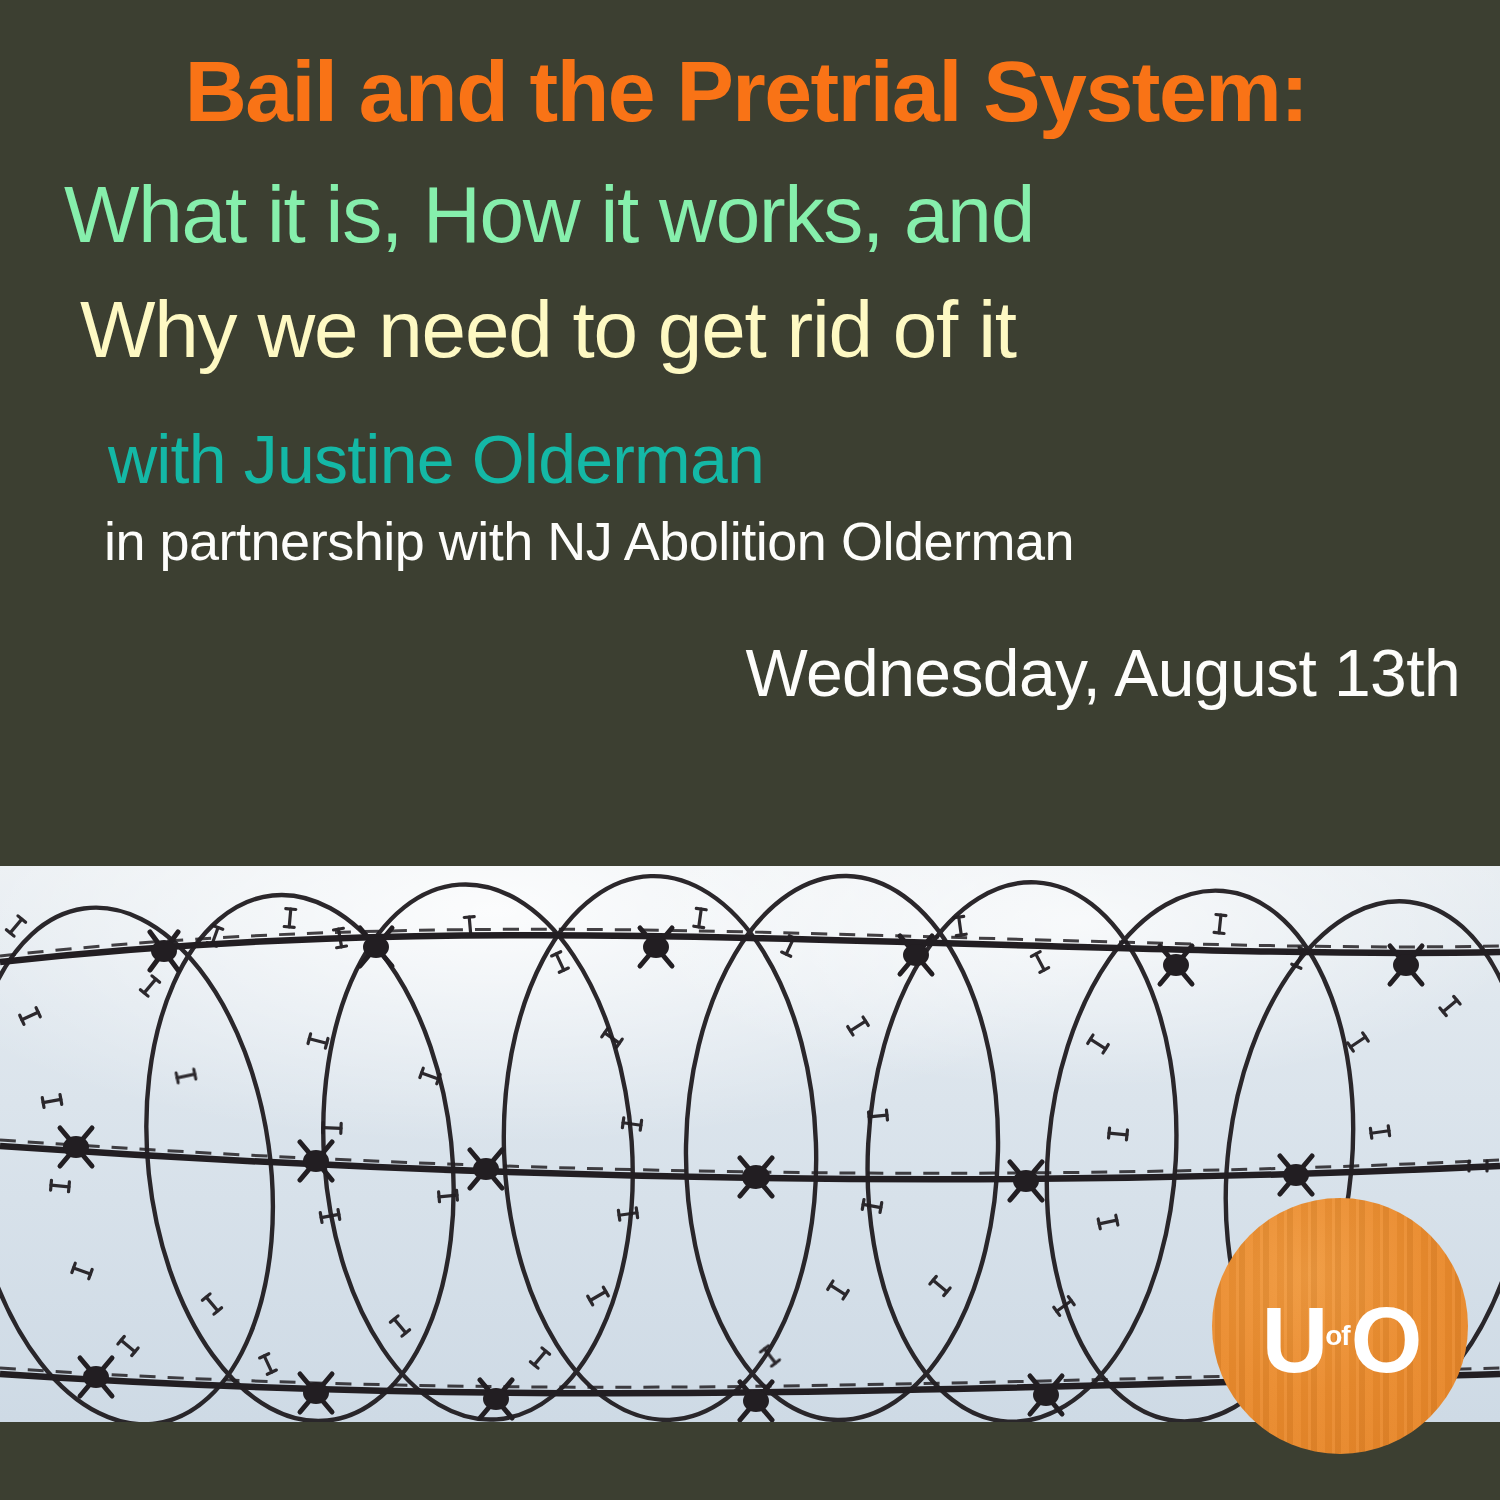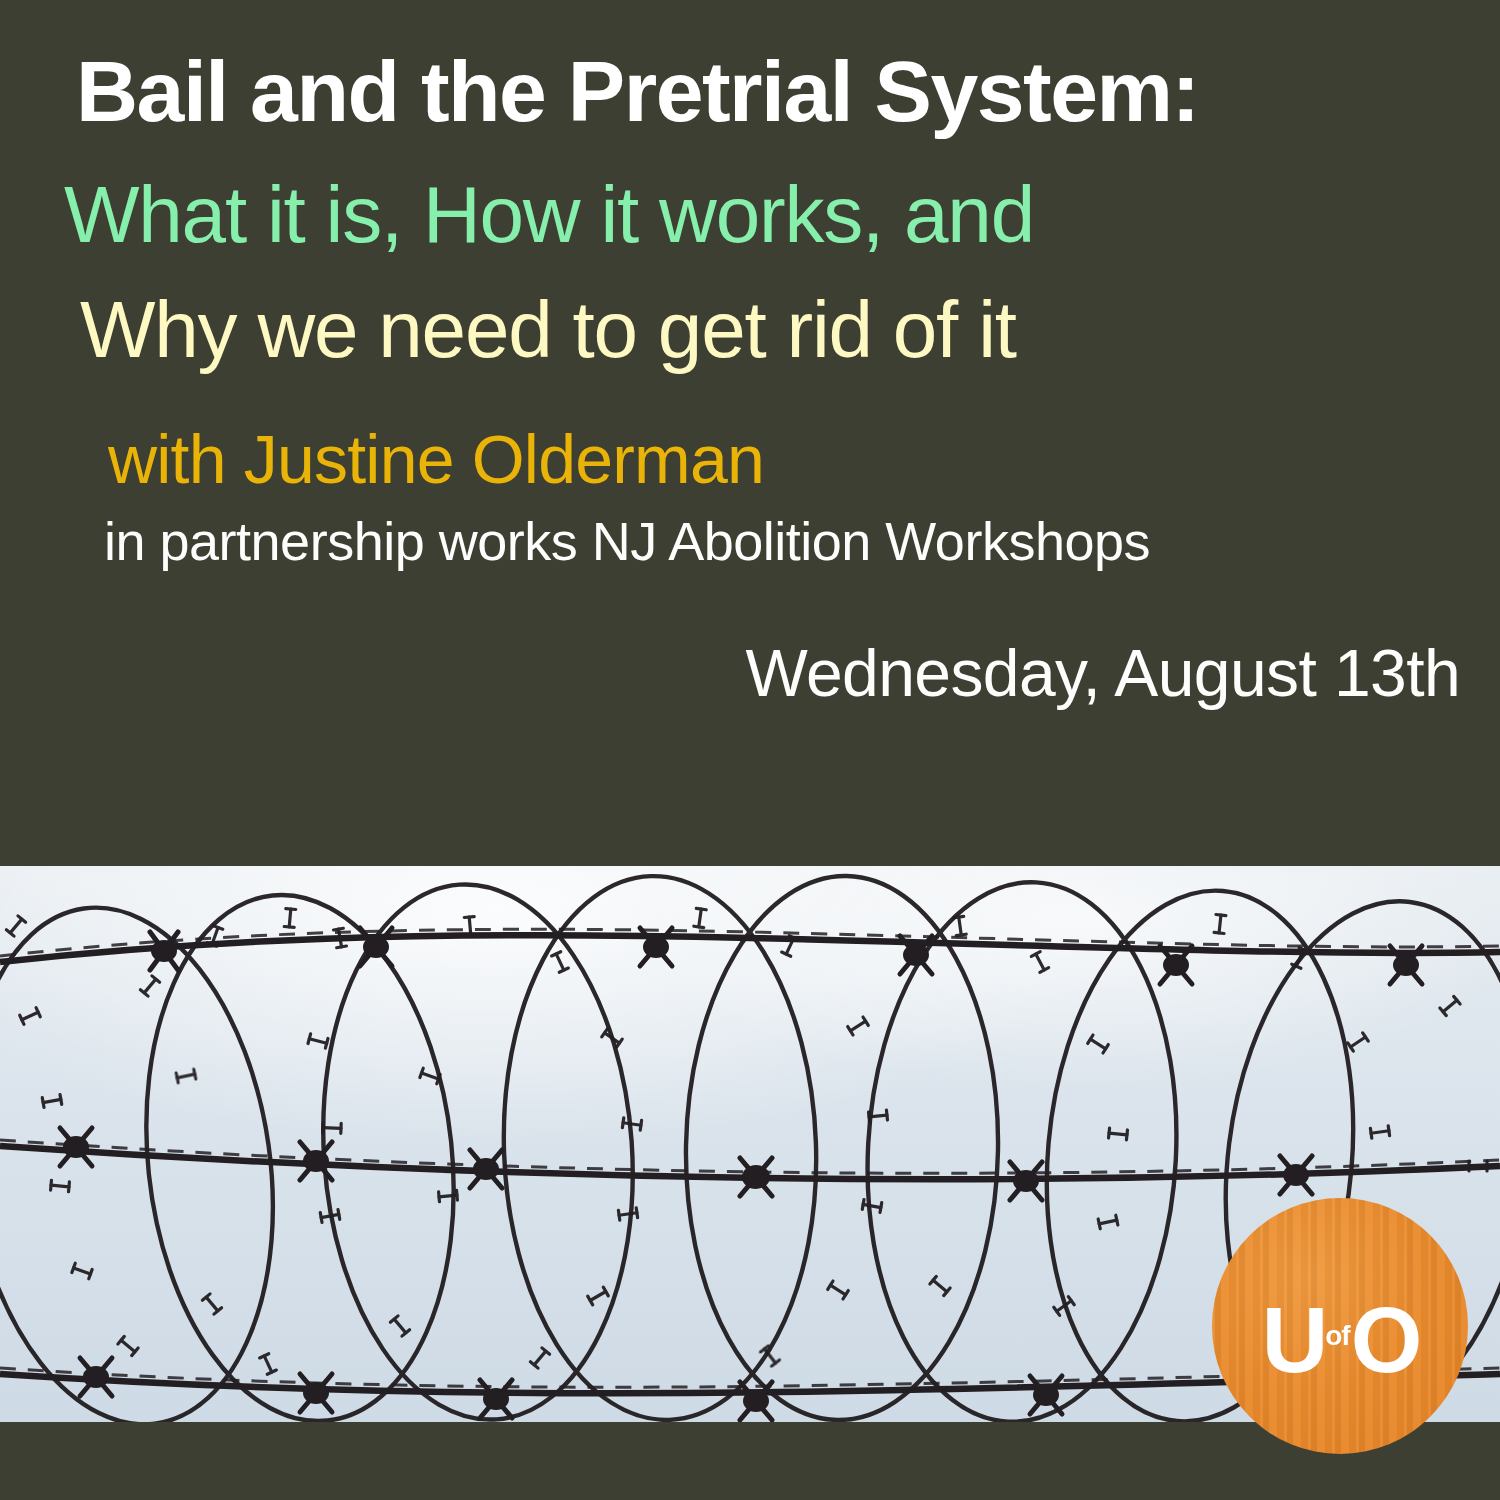--- a/index.html
+++ b/index.html
@@ -22,29 +22,30 @@
     position: absolute;
     left: 0;
     top: 0;
     width: 1500px;
     height: 866px;
     z-index: 5;
   }
 
   .title {
     position: absolute;
-    left: 76px;
+    left: 46px;
     top: 46px;
     width: 1400px;
     font-size: 86px;
     font-weight: 700;
     letter-spacing: -1.5px;
-    color: #ffffff;
+    color: #f97316;
     line-height: 1.05;
     white-space: nowrap;
+    text-align: center;
   }
 
   .sub1 {
     position: absolute;
     left: 64px;
     top: 175px;
     width: 1400px;
     font-size: 80px;
     font-weight: 400;
     letter-spacing: -1.2px;
@@ -65,21 +66,21 @@
     white-space: nowrap;
   }
 
   .speaker {
     position: absolute;
     left: 108px;
     top: 420px;
     font-size: 68px;
     font-weight: 400;
     letter-spacing: -0.8px;
-    color: #eab308;
+    color: #14b8a6;
     white-space: nowrap;
   }
 
   .partner {
     position: absolute;
     left: 104px;
     top: 510px;
     font-size: 54px;
     font-weight: 400;
     letter-spacing: -0.5px;
@@ -180,21 +181,21 @@
   <div class="text-area">
 
     <div class="title">Bail and the Pretrial System:</div>
 
     <div class="sub1">What it is, How it works, and</div>
 
     <div class="sub2">Why we need to get rid of it</div>
 
     <div class="speaker">with Justine Olderman</div>
 
-    <div class="partner">in partnership works NJ Abolition Workshops</div>
+    <div class="partner">in partnership with NJ Abolition Olderman</div>
 
     <div class="date-line">Wednesday, August 13th</div>
 
 
   </div>
 
   <div class="photo">
     <svg viewBox="0 0 1500 556" xmlns="http://www.w3.org/2000/svg" aria-hidden="true">
       <defs>
         <linearGradient id="skyg" x1="0" y1="0" x2="0" y2="1">

